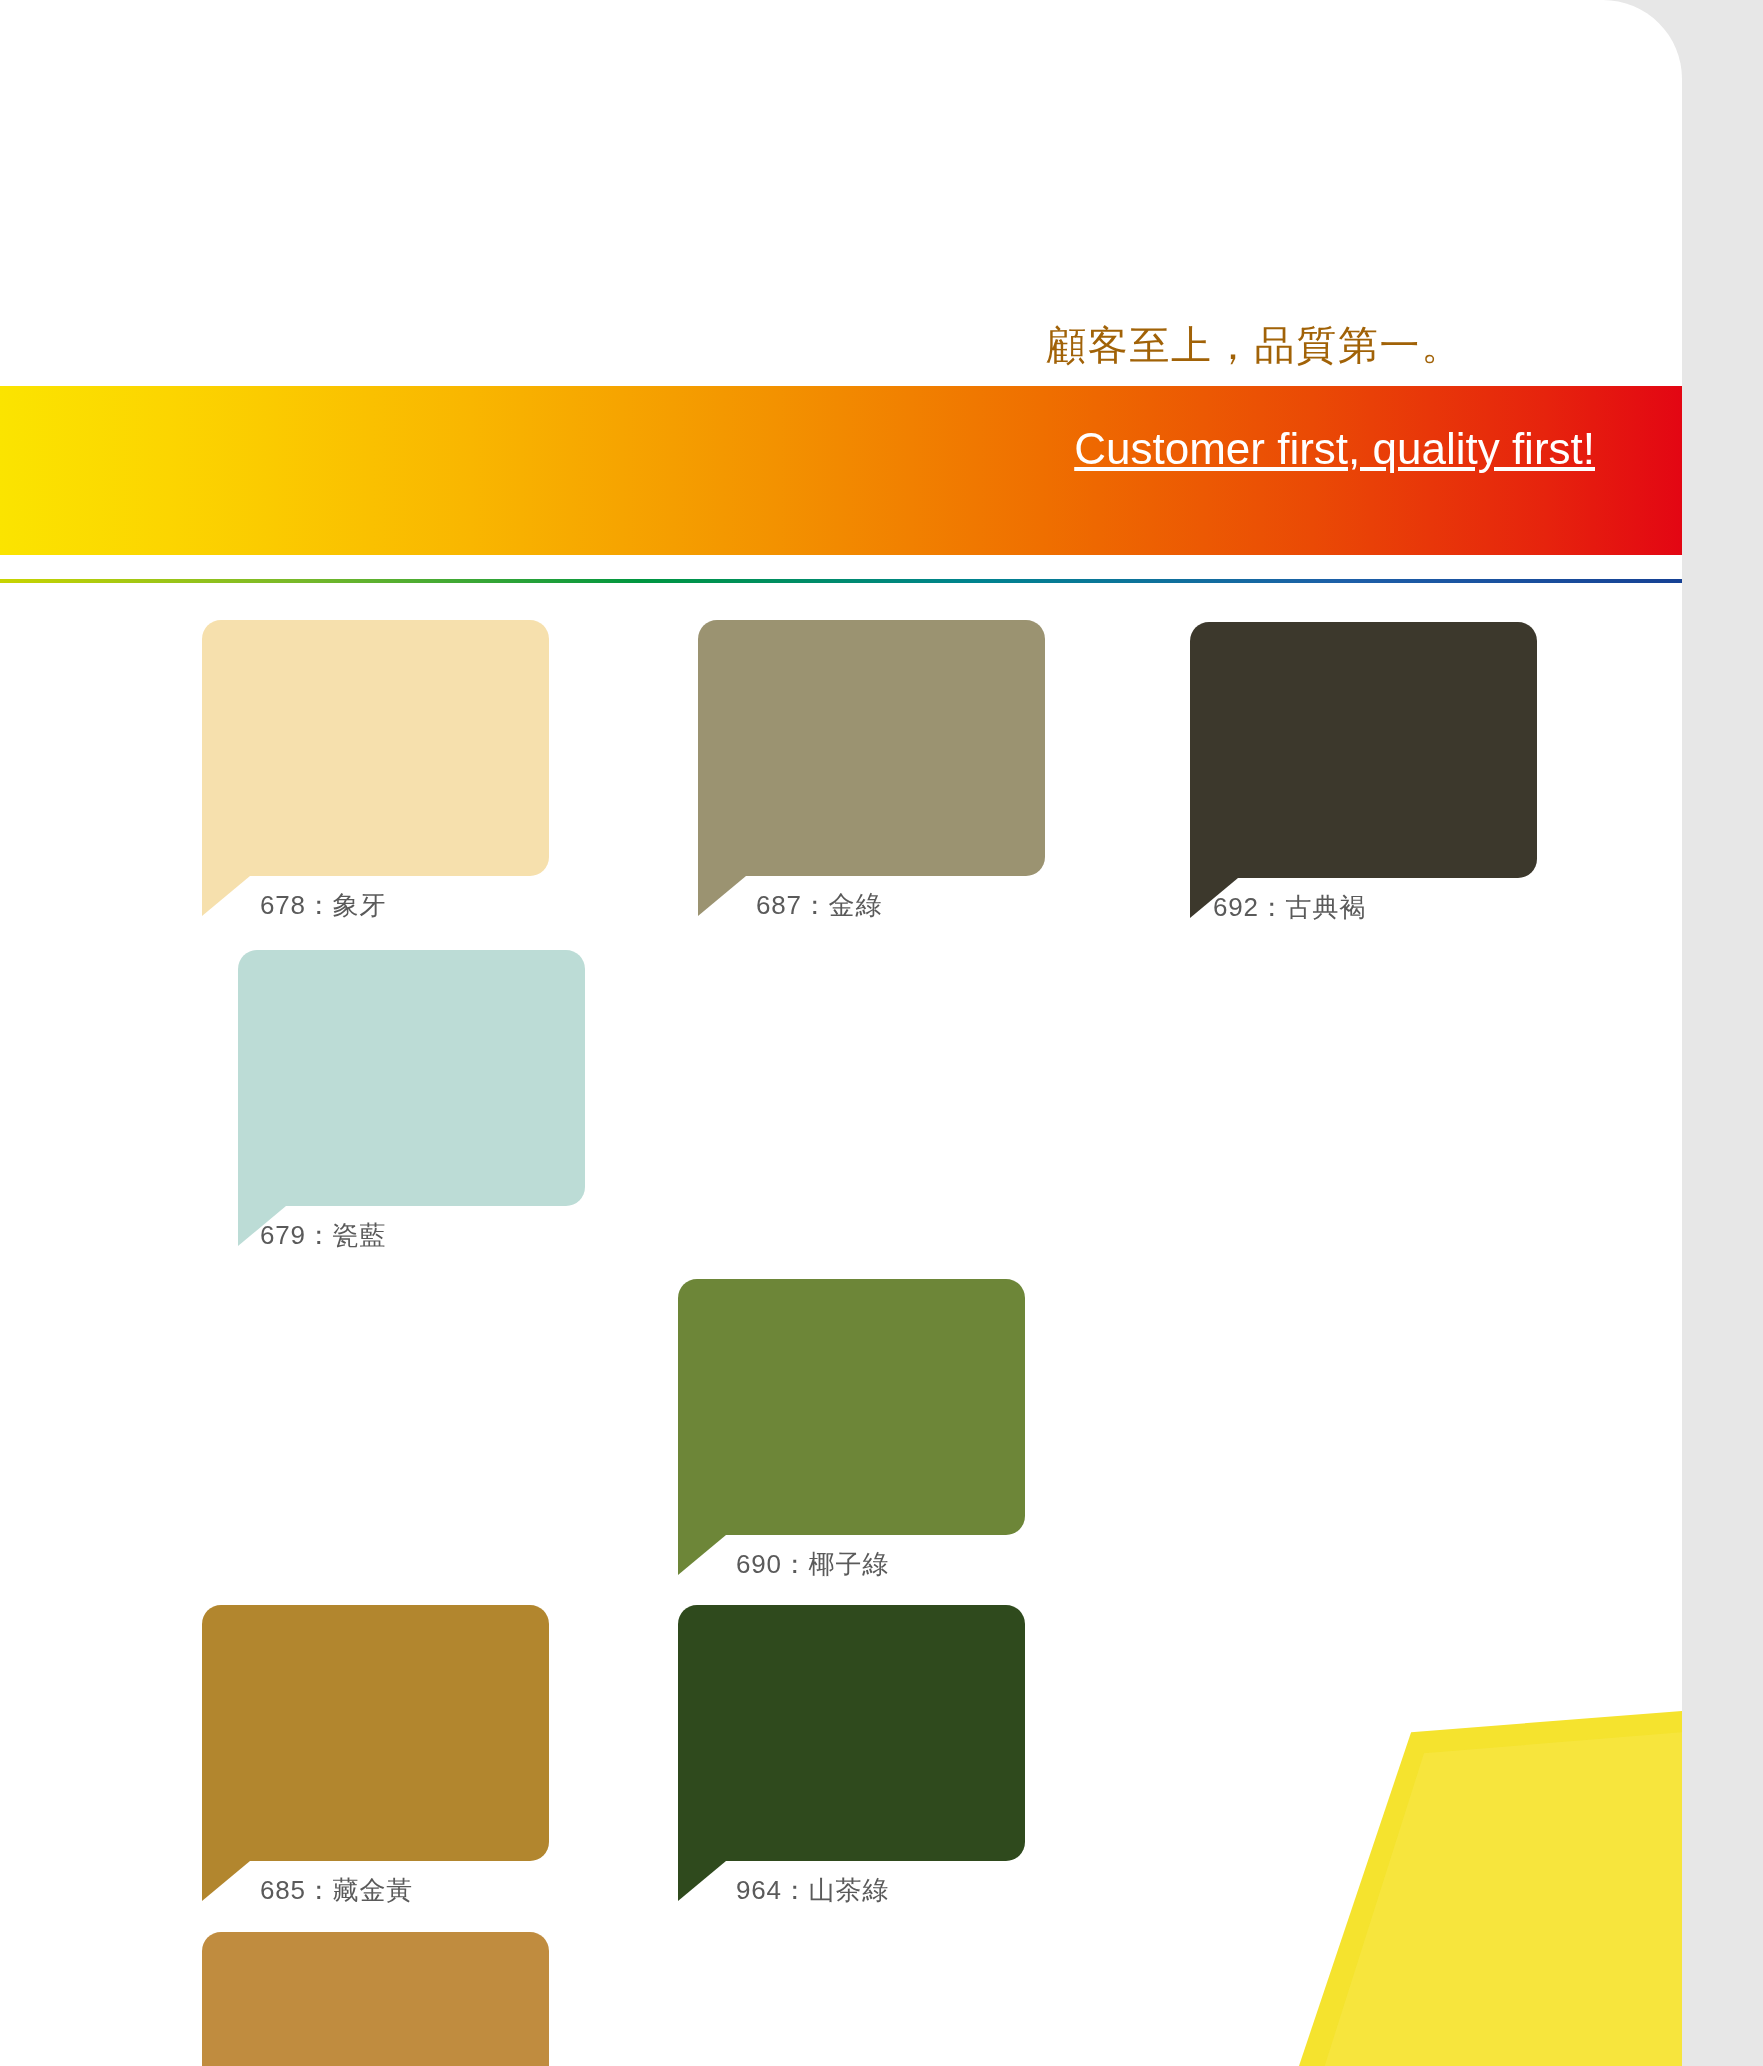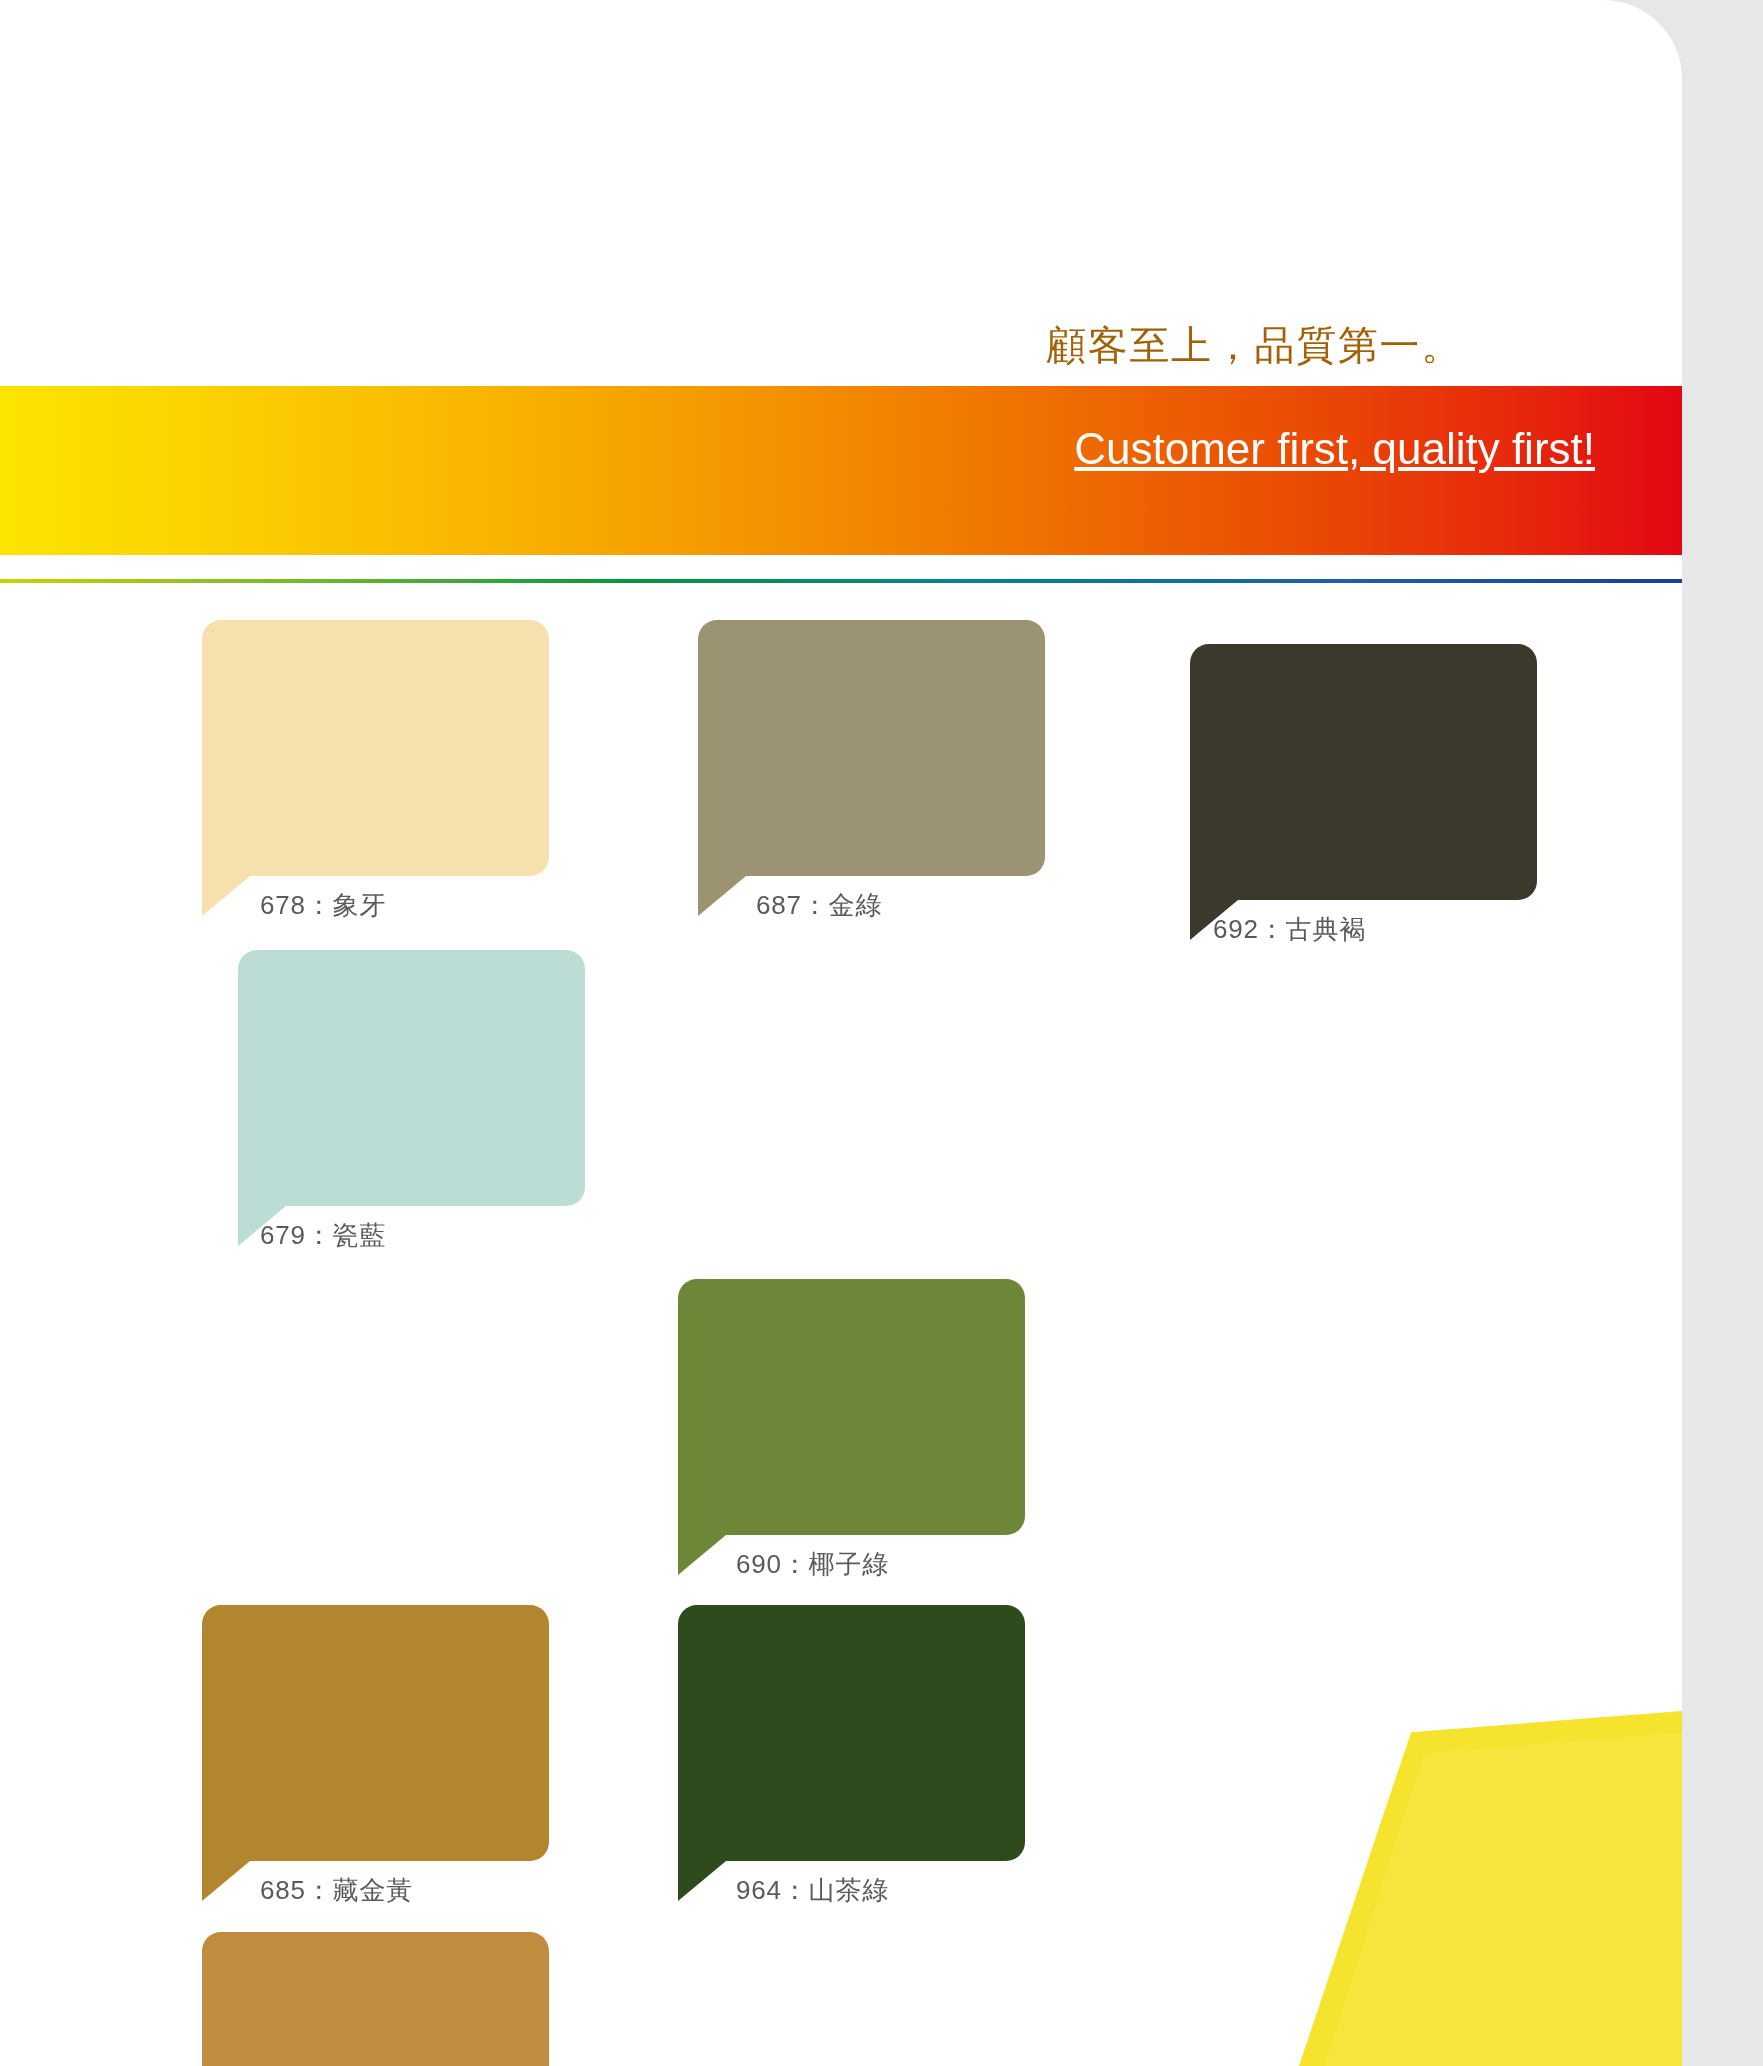--- a/index.html
+++ b/index.html
@@ -160,21 +160,21 @@
         <div class="chip-label">687：金綠</div>
       </div>
       <div class="swatch" style="left: 678px; top: 1279px;">
         <div class="chip" style="background: rgb(109, 134, 56);"></div>
         <div class="chip-label">690：椰子綠</div>
       </div>
       <div class="swatch" style="left: 678px; top: 1605px;">
         <div class="chip" style="background: rgb(47, 74, 29);"></div>
         <div class="chip-label">964：山茶綠</div>
       </div>
-      <div class="swatch" style="left: 1155px; top: 644px; padding-left: 35px;">
+      <div class="swatch" style="left: 1155px; top: 622px; padding-left: 35px;">
         <div class="chip" style="background: rgb(60, 56, 44);"></div>
         <div class="chip-label">692：古典褐</div>
       </div>
     </div>
 
   <div class="roller-scene">
     <div class="paint-swath"></div>
     <div class="paint-swath-edge"></div>
 
   </div>

